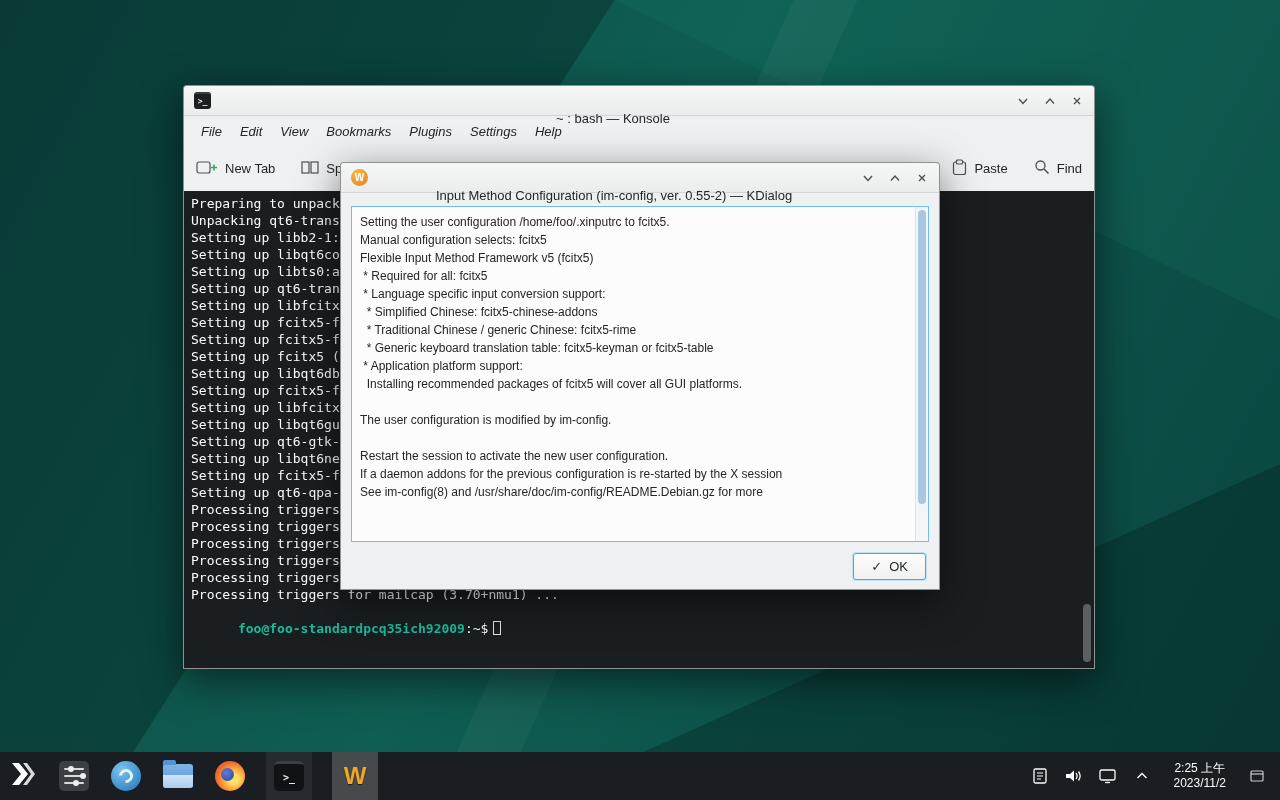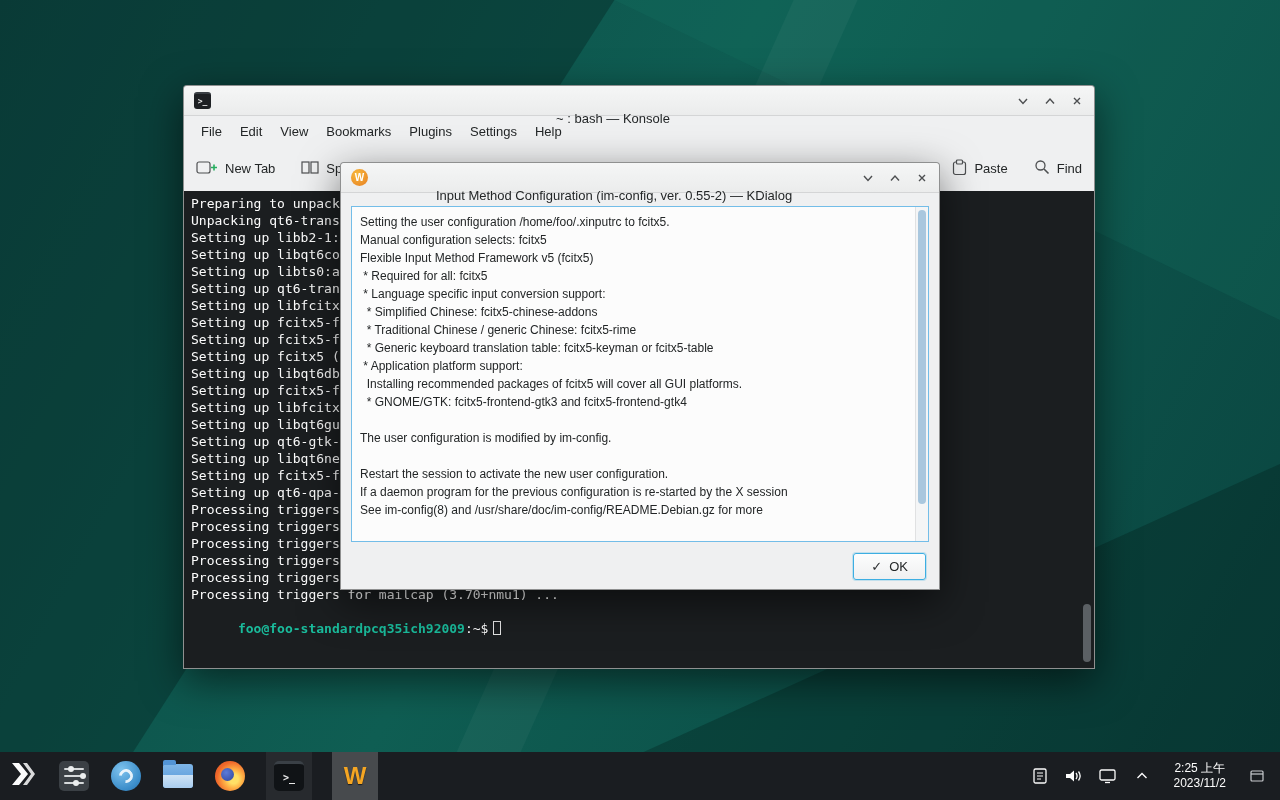--- a/index.html
+++ b/index.html
@@ -22,21 +22,21 @@
   .titlebar .title { flex:1; text-align:center; font-size:13px; color:#232627;
                      white-space:nowrap; overflow:hidden;margin-top:35px; }
   .win-buttons { display:flex; align-items:center; gap:12px; }
   .win-btn { width:15px; height:15px; display:flex; align-items:center; justify-content:center; }
 
   
   .konsole { left:183px; top:85px; width:912px; height:584px; }
   .app-icon-konsole { width:17px; height:17px; background:#1d2023; border-radius:3px;
       color:#e8e8e8; font:bold 8px "DejaVu Sans Mono",monospace; display:flex;
       align-items:center; justify-content:center; border-top:2px solid #3a3f44; }
-  .menubar { height:30px; display:flex; align-items:center; padding:0 8px; background:#eff0f1; }
+  .menubar { height:30px; display:flex; align-items:center; padding:0 8px; background:#eff0f1;font-style:italic; }
   .menu-item { padding:4px 9px; font-size:13px; color:#232627; }
   .toolbar { height:45px; display:flex; align-items:center; padding:0 12px; gap:26px; background:#eff0f1; }
   .tool-btn { display:flex; align-items:center; gap:7px; font-size:13px; color:#232627; }
   .toolbar .spacer { flex:1; }
   .terminal { position:absolute; top:105px; left:0; right:0; bottom:0; background:#1b1e20;
               color:#fcfcfc; font:13px/17px "DejaVu Sans Mono",monospace; padding:4px 0 0 7px;
               overflow:hidden; }
   .tline { white-space:pre; height:17px; }
   .prompt-user { color:#1abc9c; font-weight:bold; }
   .prompt-rest { color:#fcfcfc; }
@@ -252,26 +252,25 @@
       <div class="dline">Setting the user configuration /home/foo/.xinputrc to fcitx5.</div>
           <div class="dline">Manual configuration selects: fcitx5</div>
           <div class="dline">Flexible Input Method Framework v5 (fcitx5)</div>
           <div class="dline"> * Required for all: fcitx5</div>
           <div class="dline"> * Language specific input conversion support:</div>
           <div class="dline">  * Simplified Chinese: fcitx5-chinese-addons</div>
           <div class="dline">  * Traditional Chinese / generic Chinese: fcitx5-rime</div>
           <div class="dline">  * Generic keyboard translation table: fcitx5-keyman or fcitx5-table</div>
           <div class="dline"> * Application platform support:</div>
           <div class="dline">  Installing recommended packages of fcitx5 will cover all GUI platforms.</div>
-          <div class="dline">  * GNOME/GTK: fcitx5-frontend-gtk3 and fcitx5-frontend-gtk4</div>
           <div class="dline"></div>
           <div class="dline">The user configuration is modified by im-config.</div>
           <div class="dline"></div>
           <div class="dline">Restart the session to activate the new user configuration.</div>
-          <div class="dline">If a daemon program for the previous configuration is re-started by the X session</div>
+          <div class="dline">If a daemon addons for the previous configuration is re-started by the X session</div>
           <div class="dline">See im-config(8) and /usr/share/doc/im-config/README.Debian.gz for more</div>
         </div>
       <div class="dlg-scrollbar">
         <div class="handle"></div>
       </div>
     </div>
     <div class="btn-row">
       <button class="ok-btn">
         <span class="check">✓</span>
         <span>OK</span>

